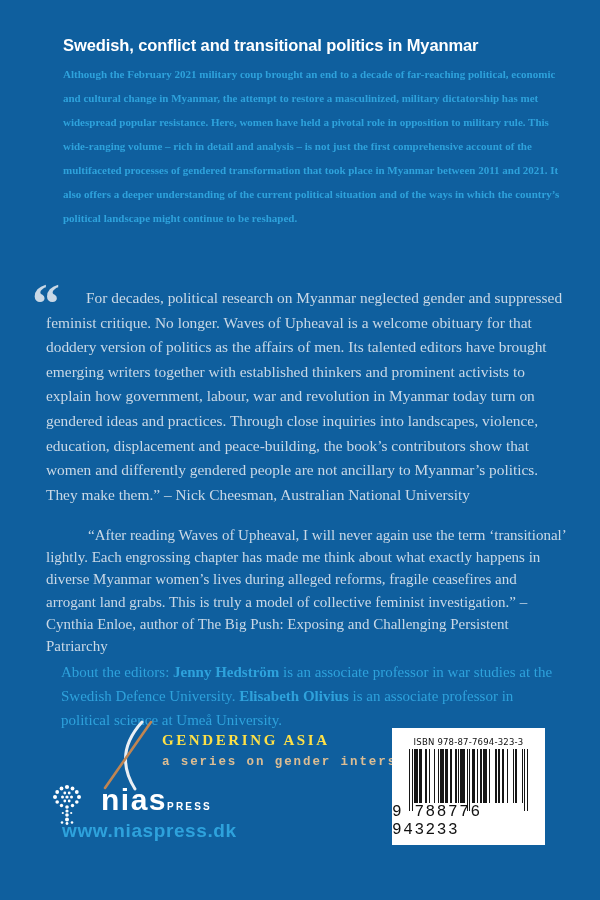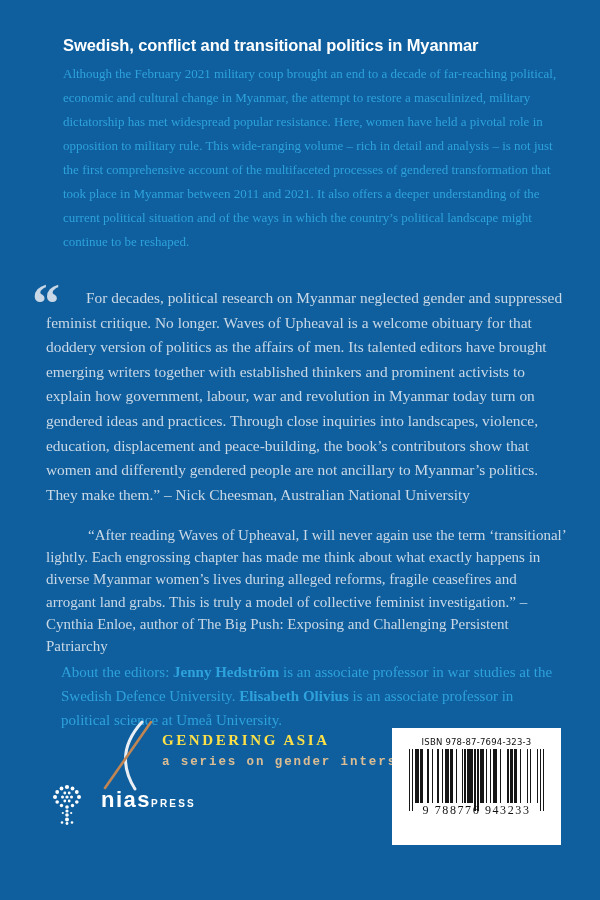--- a/index.html
+++ b/index.html
@@ -14,22 +14,22 @@
 
   .title{
     position:absolute;left:63px;top:36px;width:500px;
     font-family:"Liberation Sans", sans-serif;
     font-weight:bold;font-size:16.5px;letter-spacing:-0.1px;
     color:#ffffff;margin:0;
   }
 
   .synopsis{
     position:absolute;left:63px;top:62px;width:498px;
-    font-size:13px;line-height:24px;
-    color:#2ea2dc;margin:0;text-align:left;
+    font-size:11px;line-height:24px;
+    color:#2ea2dc;margin:0;text-align:left;font-weight:bold;
   }
 
   .quote1-wrap{position:absolute;left:46px;top:286px;width:526px;}
   .big-quote{
     position:absolute;left:-14px;top:-10px;
     font-size:56px;line-height:1;font-weight:bold;
     color:#c9d8e6;font-family:"Liberation Serif", serif;
   }
   .quote{color:#c9d8e6;font-size:15.4px;line-height:24.6px;margin:0;}
   .q1{text-indent:40px;}
@@ -53,45 +53,45 @@
     font-size:15px;letter-spacing:2.6px;color:#fde047;
   }
   .series-tagline{
     font-family:Liberation Mono, monospace;font-weight:bold;
     font-size:12.5px;letter-spacing:1.9px;color:#dcbd93;margin-top:6px;
   }
 
   .publisher{position:absolute;left:46px;top:782px;display:flex;align-items:flex-start;}
   .nias-icon{margin-top:2px;}
   .nias-word{margin-left:13px;color:#ffffff;font-family:"Liberation Sans", sans-serif;white-space:nowrap;}
-  .nias-main{font-size:22px;font-weight:bold;letter-spacing:1.5px;line-height:36px;}
+  .nias-main{font-size:30px;font-weight:bold;letter-spacing:1.5px;line-height:36px;}
   .nias-press{font-size:10px;font-weight:bold;letter-spacing:2.2px;}
 
   .website{
     position:absolute;left:62px;top:820px;
     font-family:"Liberation Sans", sans-serif;font-weight:bold;
     font-size:19px;letter-spacing:0.6px;color:#2ea2dc;
   }
 
   .barcode-box{
-    position:absolute;left:392px;top:728px;width:169px;height:117px;
+    position:absolute;left:392px;top:728px;width:153px;height:117px;
     background:#ffffff;
   }
   .isbn-label{
     padding-top:9px;text-align:center;
     font-family:"DejaVu Sans", sans-serif;font-size:8.5px;
     color:#111111;letter-spacing:0.2px;
   }
   .bars{display:flex;align-items:flex-start;height:62px;margin:2px 17px 0 17px;}
   .bar{flex:1;}
   .bar.on{background:#161616;height:54px;}
   .bar.on.guard{height:62px;}
   .digits{
-    text-align:center;margin-top:-8px;
-    font-family:Liberation Serif, serif;font-size:12px;
+    margin-top:-8px;
+    font-family:Liberation Mono, monospace;font-size:16px;
     letter-spacing:1.6px;color:#111111;
   }
 </style>
 </head>
 <body>
 
 <div class="cover">
 
   <h1 class="title">Swedish, conflict and transitional politics in Myanmar</h1>
 
@@ -145,20 +145,21 @@
         <circle cx="16.8" cy="29" r="1.1"></circle>
           <circle cx="25.2" cy="29" r="1.1"></circle>
         <circle cx="16" cy="38.5" r="1.3"></circle>
           <circle cx="21" cy="39.5" r="1.4"></circle>
           <circle cx="26" cy="38.5" r="1.3"></circle>
       </g>
     </svg>
     <div class="nias-word"><span class="nias-main">nias</span><span class="nias-press">PRESS</span></div>
   </div>
 
+  <div class="website">www.niaspress.dk</div>
 
   <div class="barcode-box">
     <div class="isbn-label">ISBN 978-87-7694-323-3</div>
     <div class="bars">
         <div class="bar on guard"></div>
         <div class="bar guard"></div>
         <div class="bar on guard"></div>
         <div class="bar"></div>
         <div class="bar on"></div>
         <div class="bar on"></div>

